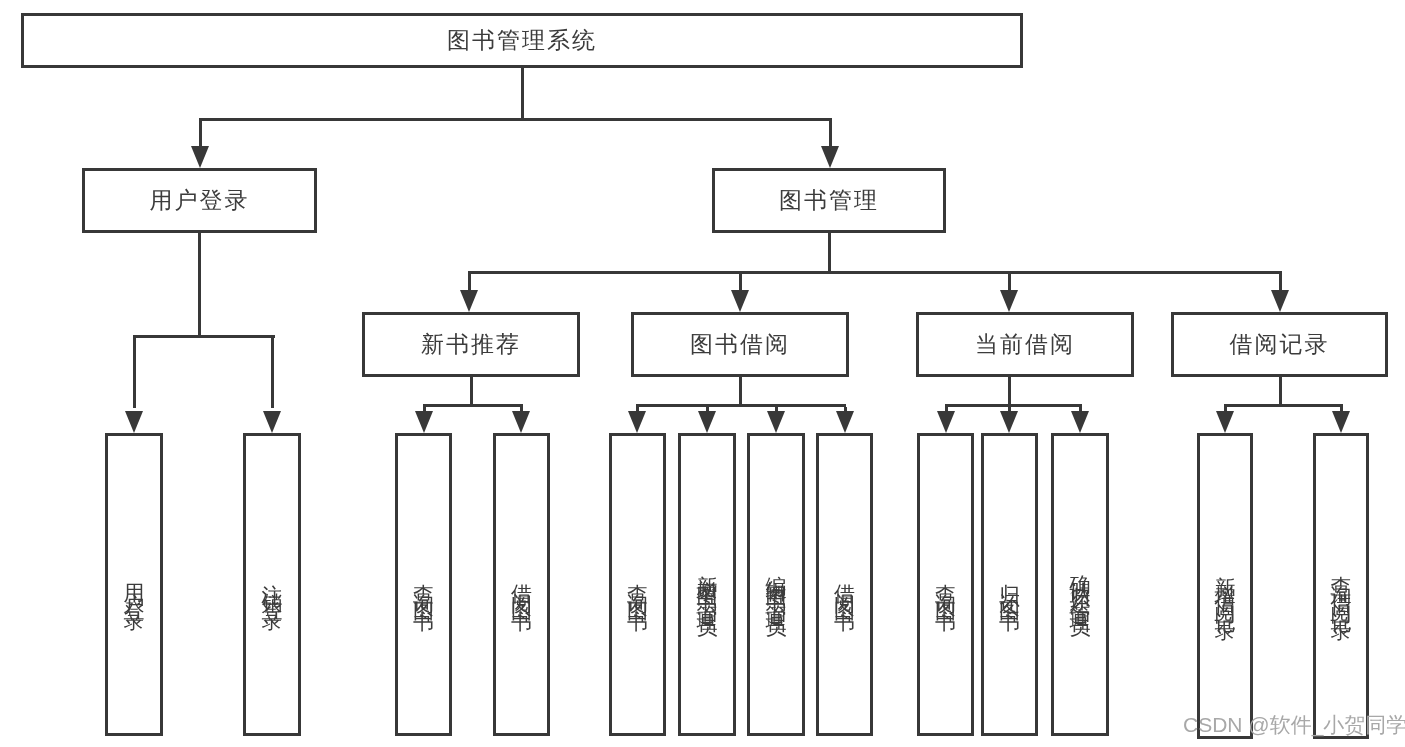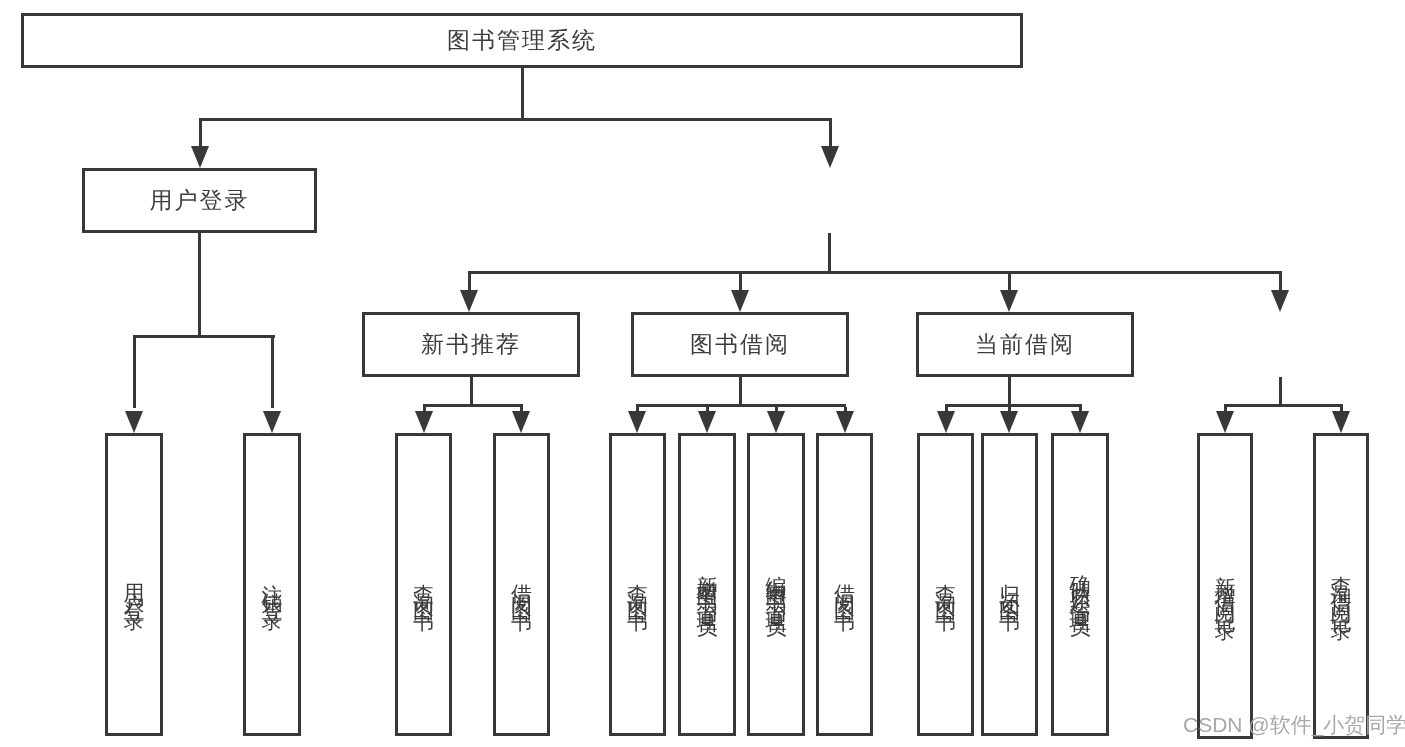--- a/index.html
+++ b/index.html
@@ -71,20 +71,23 @@
 
   <div class="line" style="left:199px; top:118px; width:633px; height:3px;"></div>
   <div class="line" style="left:199px; top:121px; width:3px; height:26px;"></div>
   <div class="arrow" style="left:191px; top:146px;"></div>
   <div class="line" style="left:829px; top:121px; width:3px; height:26px;"></div>
   <div class="arrow" style="left:821px; top:146px;"></div>
 
   <div class="box" style="left:82px; top:168px; width:235px; height:65px;">
     <span>用户登录</span>
   </div>
+  <div class="box" style="left:712px; top:168px; width:234px; height:65px;">
+    <span>图书管理</span>
+  </div>
 
   <div class="line" style="left:198px; top:233px; width:3px; height:104px;"></div>
   <div class="line" style="left:133px; top:335px; width:142px; height:3px;"></div>
   <div class="line" style="left:133px; top:338px; width:3px; height:70px;"></div>
   <div class="arrow" style="left:125px; top:411px;"></div>
   <div class="line" style="left:271px; top:338px; width:3px; height:70px;"></div>
   <div class="arrow" style="left:263px; top:411px;"></div>
 
   <div class="line" style="left:828px; top:233px; width:3px; height:40px;"></div>
   <div class="line" style="left:468px; top:271px; width:814px; height:3px;"></div>
@@ -98,20 +101,23 @@
   <div class="arrow" style="left:1271px; top:290px;"></div>
 
   <div class="box" style="left:631px; top:312px; width:218px; height:65px;">
     <span>图书借阅</span>
   </div>
   <div class="box" style="left:362px; top:312px; width:218px; height:65px;">
     <span>新书推荐</span>
   </div>
   <div class="box" style="left:916px; top:312px; width:218px; height:65px;">
     <span>当前借阅</span>
+  </div>
+  <div class="box" style="left:1171px; top:312px; width:217px; height:65px;">
+    <span>借阅记录</span>
   </div>
 
   <div class="line" style="left:470px; top:377px; width:3px; height:29px;"></div>
   <div class="line" style="left:423px; top:404px; width:100px; height:3px;"></div>
   <div class="line" style="left:423px; top:407px; width:3px; height:6px;"></div>
   <div class="arrow" style="left:415px; top:411px;"></div>
   <div class="line" style="left:520px; top:407px; width:3px; height:6px;"></div>
   <div class="arrow" style="left:512px; top:411px;"></div>
 
   <div class="line" style="left:739px; top:377px; width:3px; height:29px;"></div>

